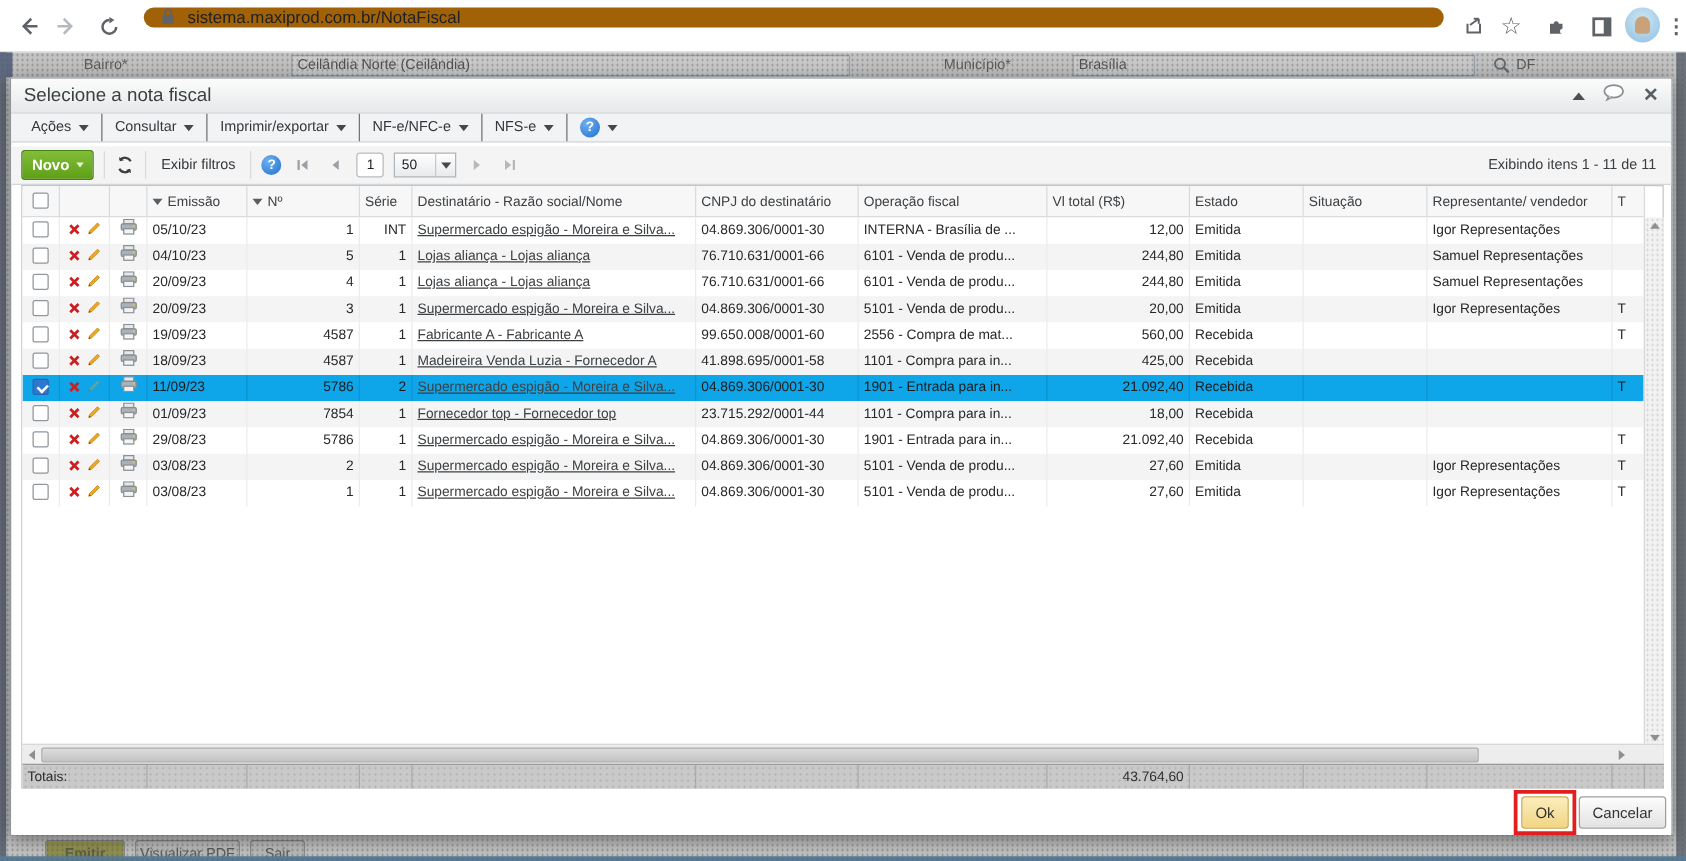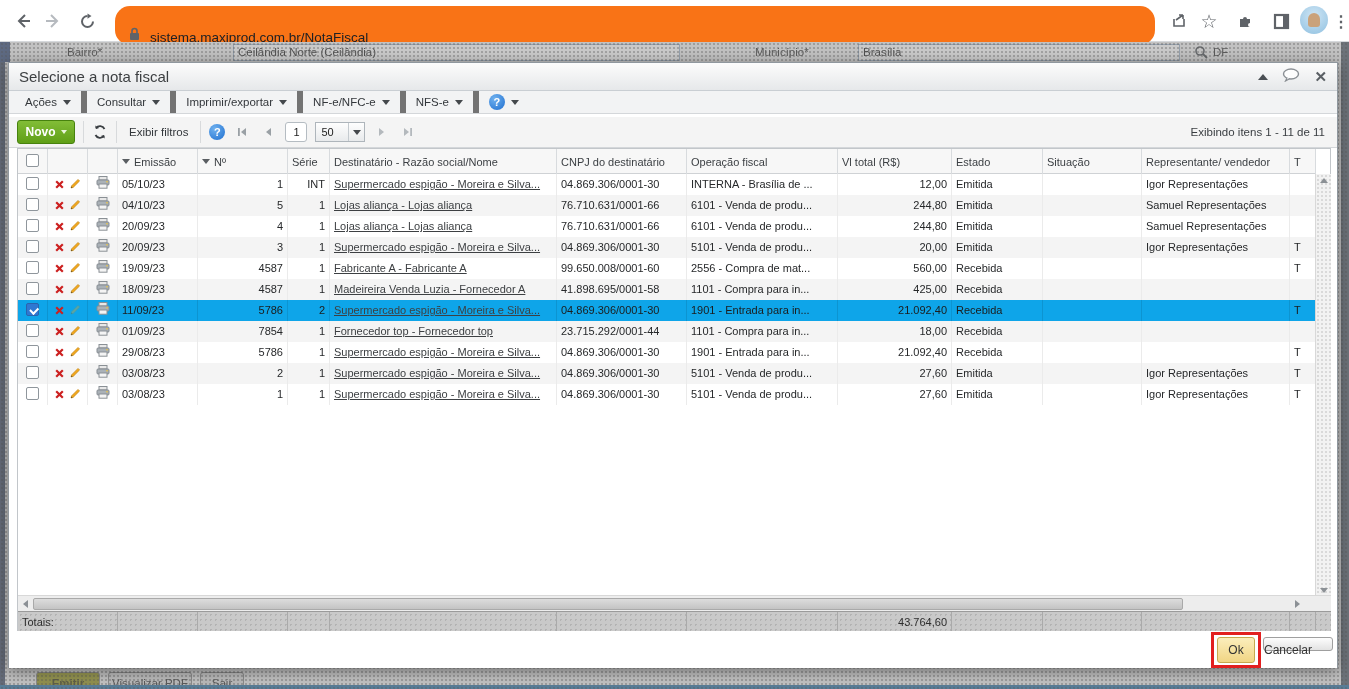--- a/index.html
+++ b/index.html
@@ -3,21 +3,21 @@
 <meta charset="utf-8">
 <style>
   * { margin:0; padding:0; box-sizing:border-box; }
   html,body { font-family:"Liberation Sans", sans-serif; }
   #stage { position:relative; width:1349px; height:689px; background:#fff; overflow:hidden; }
   .abs { position:absolute; }
 
   
   #browser-bar { left:0; top:0; width:1349px; height:42px; background:#ffffff; border-bottom:1px solid #d6d9dc; }
   .nav-ico { width:26px; height:26px; display:flex; align-items:center; justify-content:center; }
-  #url-pill { left:115px; top:6px; width:1040px; height:39px; background:#f97316; border-radius:15px; display:flex; align-items:flex-end; padding:0 14px; gap:10px; }
+  #url-pill { left:115px; top:6px; width:1040px; height:16px; background:#a16207; border-radius:15px; display:flex; align-items:flex-start; padding:0 14px; gap:10px; }
   #url-text { font-size:13.5px; color:#202124; }
 
   
   #page-bg { left:0; top:42px; width:1349px; height:647px; background:#efefef; }
   .bg-label { font-size:11.5px; color:#333; }
   .bg-field { background:#fdfdfd; border:1px solid #9fb3c8; height:17px; font-size:11.5px; color:#222; padding:0 4px; line-height:15px; overflow:hidden; white-space:nowrap; }
   .bg-btn { font-size:11.5px; color:#333; border:1px solid #8a8a8a; border-radius:3px; text-align:center; padding-top:4px; height:26px; background:linear-gradient(#e9e9e9,#cfcfcf); }
   #emitir-btn { background:linear-gradient(#a3a325,#7e7e14); color:#3d3d10; font-weight:bold; }
   #dim-overlay { left:0; top:42px; width:1349px; height:647px; z-index:5;
      background-color:rgba(140,140,140,0.45);
@@ -32,21 +32,21 @@
   #modal { left:8px; top:62px; width:1330px; height:606px; background:#fff; border:1px solid #8f979e;
            box-shadow:0 3px 14px rgba(0,0,0,0.45); z-index:10; }
   #modal-titlebar { left:0; top:0; width:100%; height:28px; background:linear-gradient(#fcfcfc,#e6e8ea); border-bottom:1px solid #c9ced3; display:flex; align-items:center; padding:0 10px; }
   #modal-title { font-size:15px; color:#3c3f41; }
   #titlebar-icons { margin-left:auto; display:flex; align-items:center; gap:14px; }
   .tri-up { width:0; height:0; border-left:5px solid transparent; border-right:5px solid transparent; border-bottom:6px solid #4a4f54; }
   .x-close { font-size:15px; color:#5a5f64; font-weight:bold; line-height:1; }
 
   
   #menu-bar { left:0; top:28px; width:100%; height:23px; background:#f2f3f4; border-bottom:1px solid #d4d7da; display:flex; align-items:stretch; padding-left:6px; }
-  .menu-item { display:flex; align-items:center; gap:6px; padding:0 10px; border-right:6px solid #737373; font-size:11.5px; color:#33373b; }
+  .menu-item { display:flex; align-items:center; gap:6px; padding:0 10px; border-right:1px solid #737373; font-size:11.5px; color:#33373b; }
   .caret-dn { width:0; height:0; border-left:4px solid transparent; border-right:4px solid transparent; border-top:5px solid #44484c; }
   .help-badge { width:16px; height:16px; border-radius:50%; background:radial-gradient(circle at 35% 30%, #6fb1ef, #1f6fd0); color:#fff; font-size:11px; font-weight:bold; text-align:center; line-height:16px; }
 
   
   #toolbar { left:0; top:53px; width:100%; height:32px; background:#f4f4f4; border-top:1px solid #fff; border-bottom:1px solid #d4d7da; display:flex; align-items:center; padding:0 8px; gap:8px; }
   #novo-btn { width:58px; height:24px; background:linear-gradient(#82bd37,#5f9f17); border:1px solid #47820e; border-radius:3px; color:#fff; font-weight:bold; font-size:12px; display:flex; align-items:center; justify-content:center; gap:5px; }
   .caret-dn-w { width:0; height:0; border-left:3.5px solid transparent; border-right:3.5px solid transparent; border-top:4.5px solid #eaf5dc; }
   .tb-sep { width:1px; height:22px; background:#d8dadc; }
   #exibir-filtros { font-size:11.5px; color:#33373b; padding:0 4px; }
   .pg-btn { width:18px; height:18px; display:flex; align-items:center; justify-content:center; }
@@ -87,21 +87,21 @@
   #h-thumb { width:1150px; height:12px; background:linear-gradient(#dcdcdc,#c3c3c3); border:1px solid #a9a9a9; border-radius:2px; }
   #totals-row { left:0; top:462px; width:1313px; height:21px; background:#c9c9c9;
       background-image:radial-gradient(#b3b3b3 1px, transparent 1px); background-size:5px 5px;
       border-top:1px solid #9a9a9a; display:flex; }
   .tcell { height:21px; line-height:20px; font-size:11px; color:#2e2e2e; border-right:1px solid #aaaaaa; padding:0 4px; overflow:hidden; white-space:nowrap; }
 
   
   #modal-footer { left:0; top:568px; width:100%; height:37px; background:#fff; }
   #ok-btn { left:1208px; top:6px; width:38px; height:26px; background:linear-gradient(#fbeebc,#f1d584); border:1px solid #c7a94f; border-radius:3px; font-size:12px; color:#333; text-align:center; padding-top:5px; }
   #ok-annotation { left:1202px; top:1px; width:50px; height:36px; border:3px solid #e21f1f; z-index:20; }
-  #cancel-btn { left:1254px; top:6px; width:70px; height:14px; background:linear-gradient(#fdfdfd,#e2e2e2); border:1px solid #9f9f9f; border-radius:3px; font-size:12px; color:#333; padding-top:5px; }
+  #cancel-btn { left:1254px; top:6px; width:70px; height:26px; background:linear-gradient(#fdfdfd,#e2e2e2); border:1px solid #9f9f9f; border-radius:3px; font-size:12px; color:#333; text-align:center; padding-top:5px; }
 </style>
 </head>
 <body>
 
 <div id="stage">
 
   <div id="browser-bar" class="abs">
     <div class="abs nav-ico" style="left:10px;top:8px;">
       <svg width="18" height="18" viewBox="0 0 18 18">
           <path d="M11 3 L5 9 L11 15" stroke="#5f6368" stroke-width="2" fill="none"></path>

